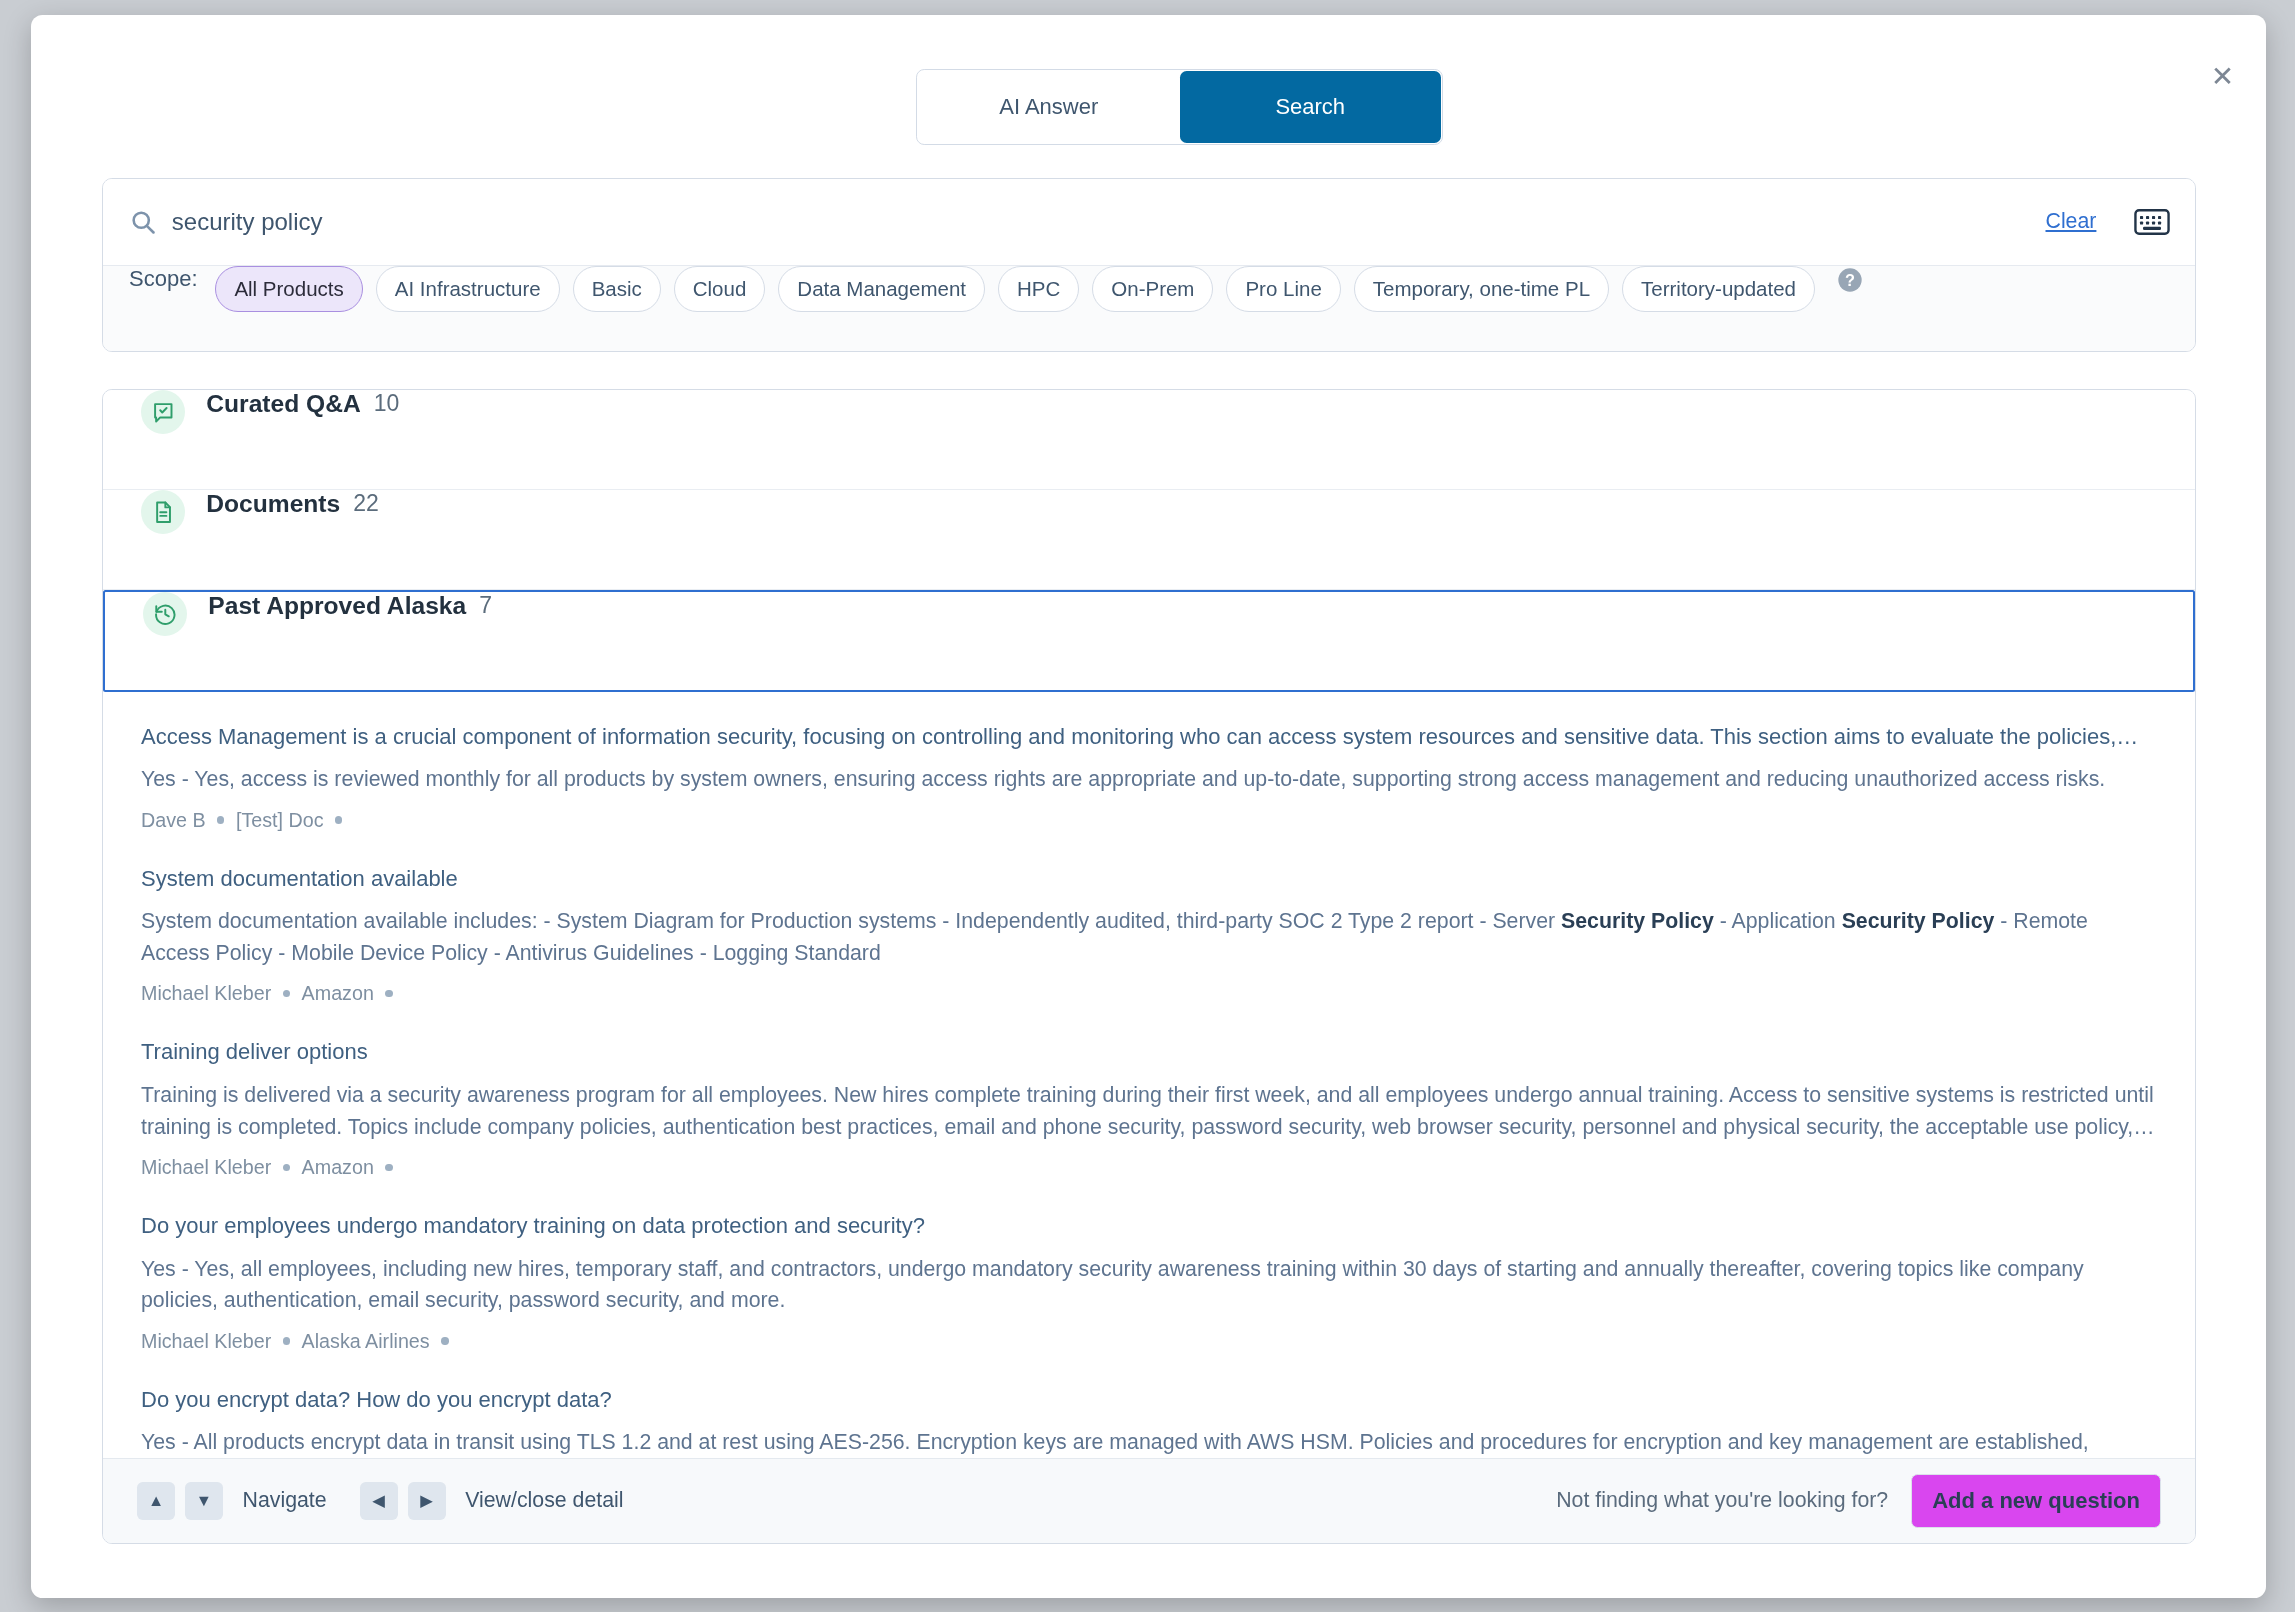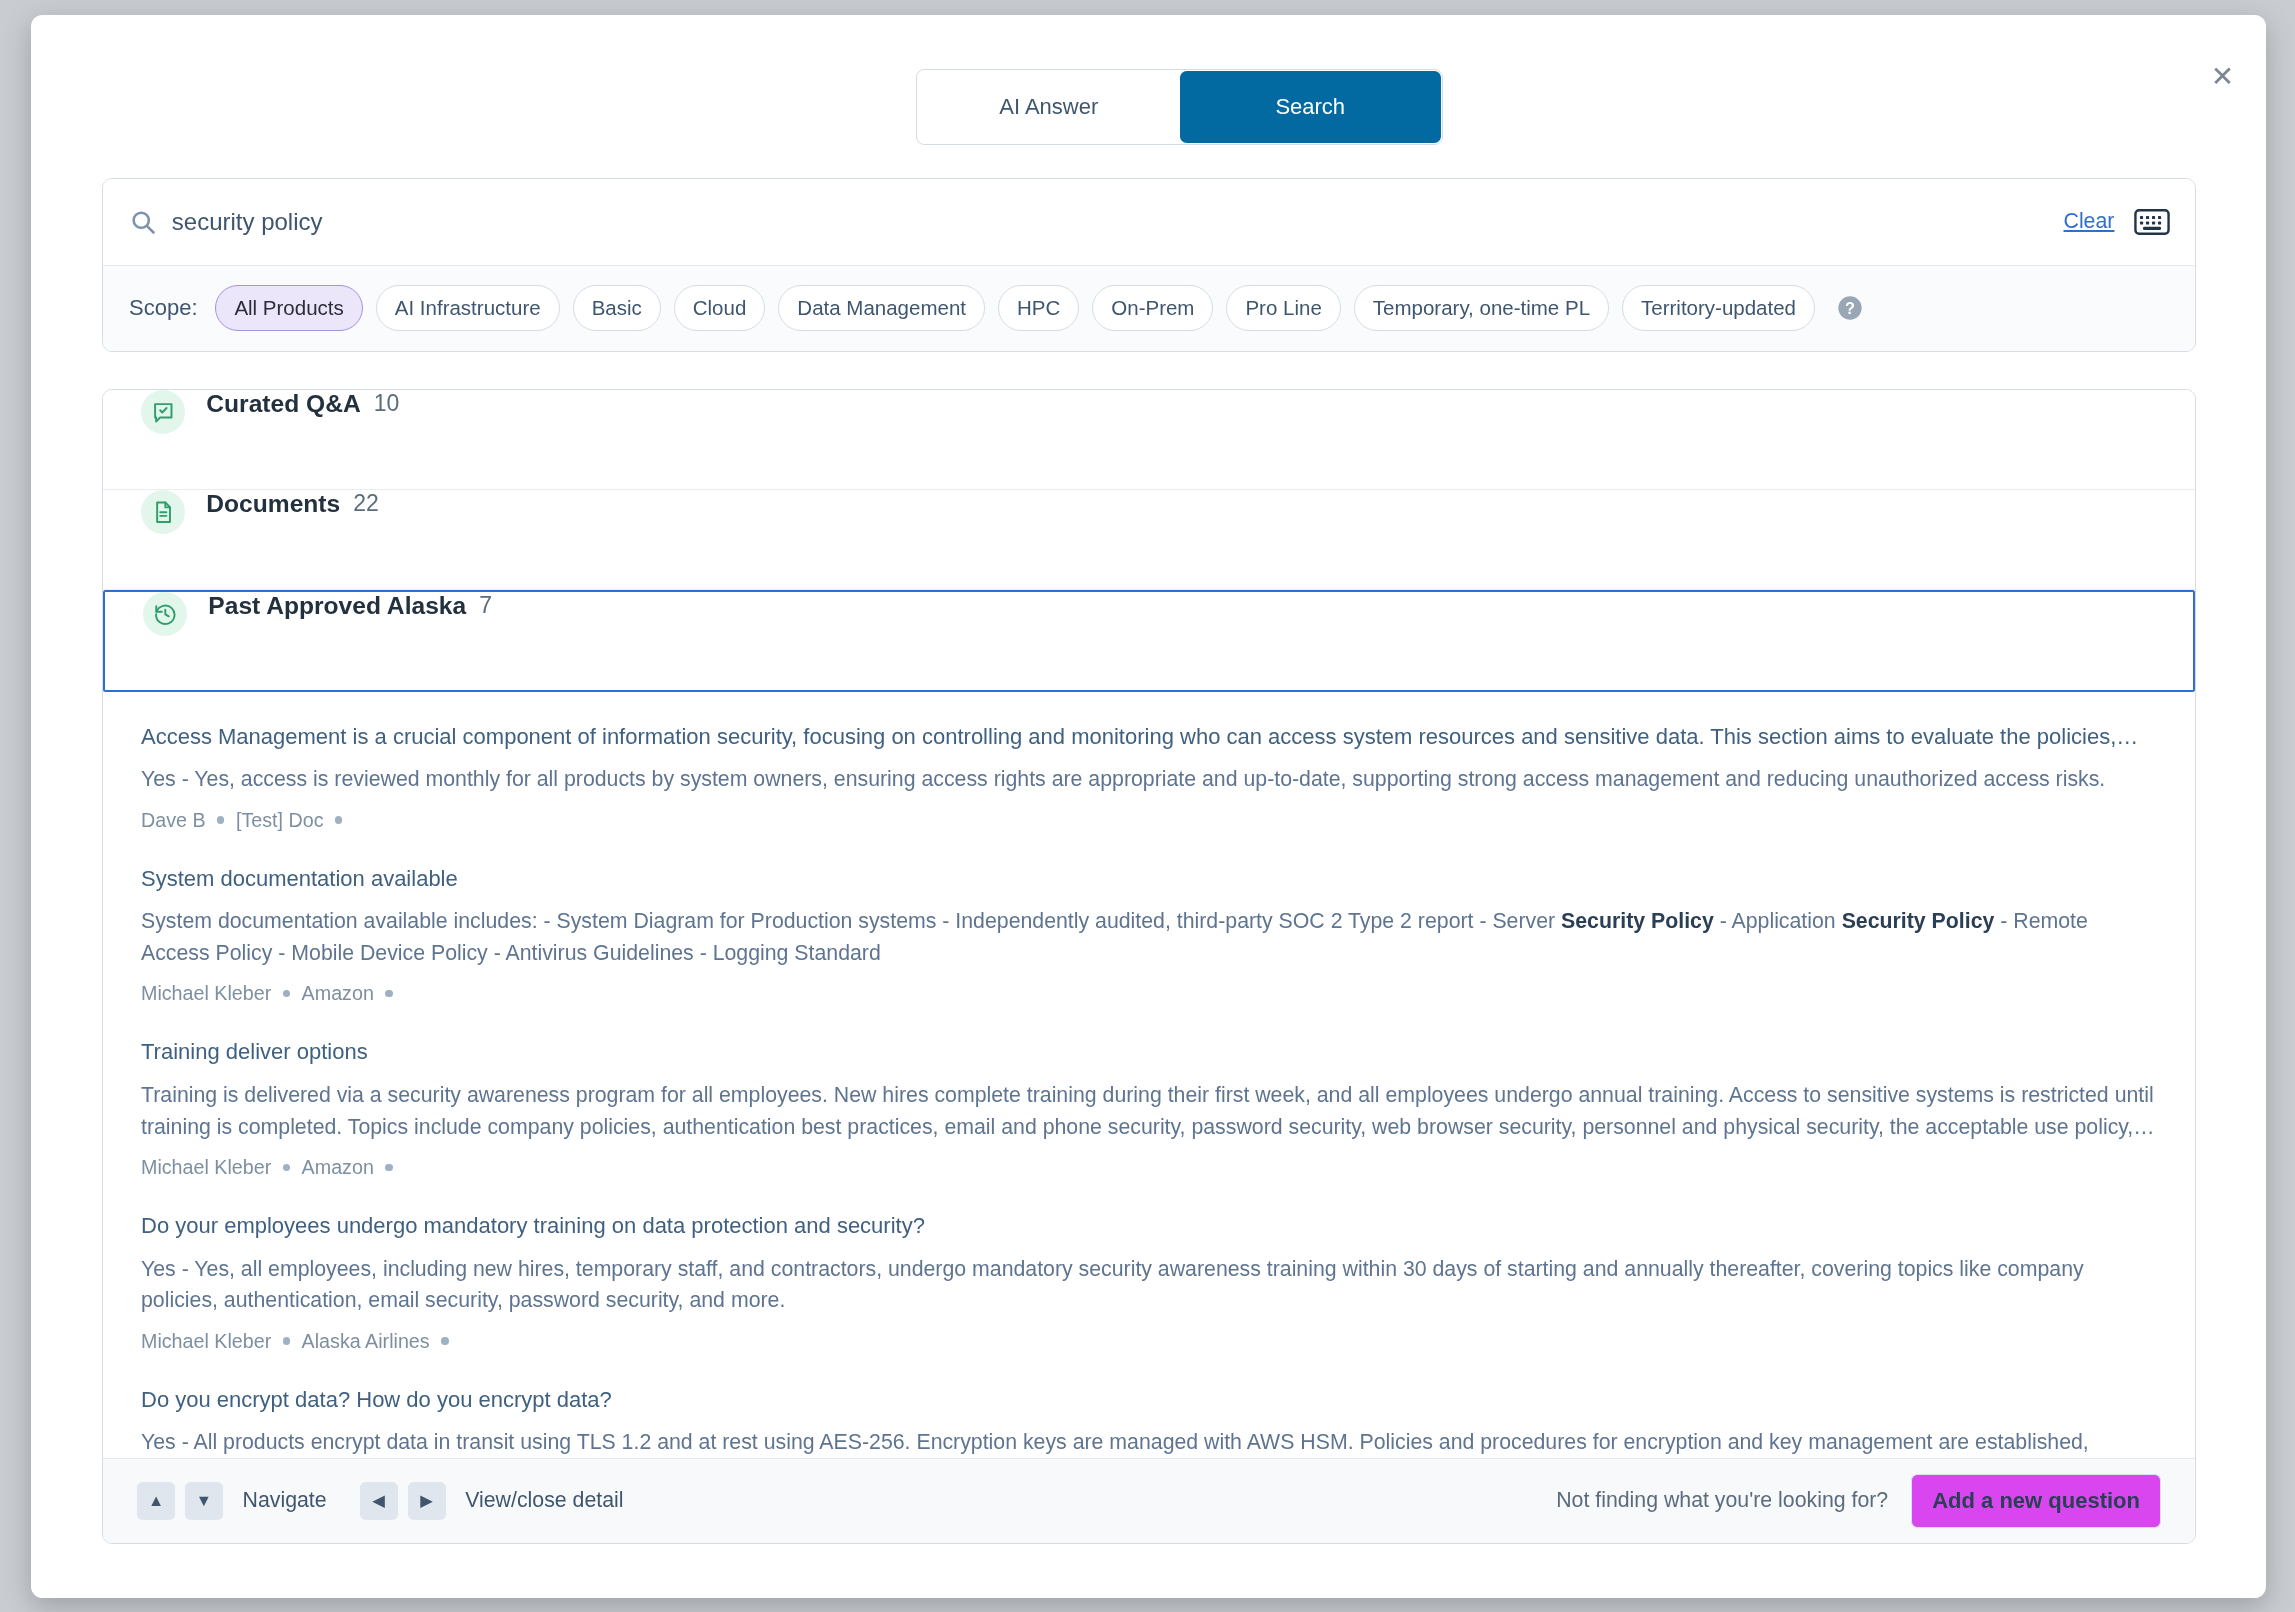--- a/index.html
+++ b/index.html
@@ -66,28 +66,28 @@
   #search-input {
     flex: 1 1 auto;
     border: 0; outline: 0;
     font-family: "Liberation Sans", sans-serif;
     font-size: 24px; color: #3f566e;
     background: transparent;
   }
   #clear-link {
     font-size: 21.3px; color: #2f6fd0;
     text-decoration: underline;
-    margin-right: 20px; cursor: pointer; white-space: nowrap;
+    margin-right: 38px; cursor: pointer; white-space: nowrap;
   }
   #keyboard-icon { width: 36px; height: 28px; flex: none; cursor: pointer; }
 
   #scope-row {
-    display: flex; align-items: center;
+    display: flex; 
     height: 86px;
-    padding: 8px 26px;
+    padding: 0 26px;
     border-top: 1.1px solid #e6eaf0;
     background: #fafbfc;
     gap: 13px;
   }
   #scope-label { font-size: 22px; color: #3f566e; margin-right: 4.9px; white-space: nowrap; }
   .chip {
     height: 46px; padding: 0 18px;
     display: flex; align-items: center; justify-content: center;
     border: 1.1px solid #d5dce6; border-radius: 23px;
     font-size: 20.5px; color: #3f566e;

